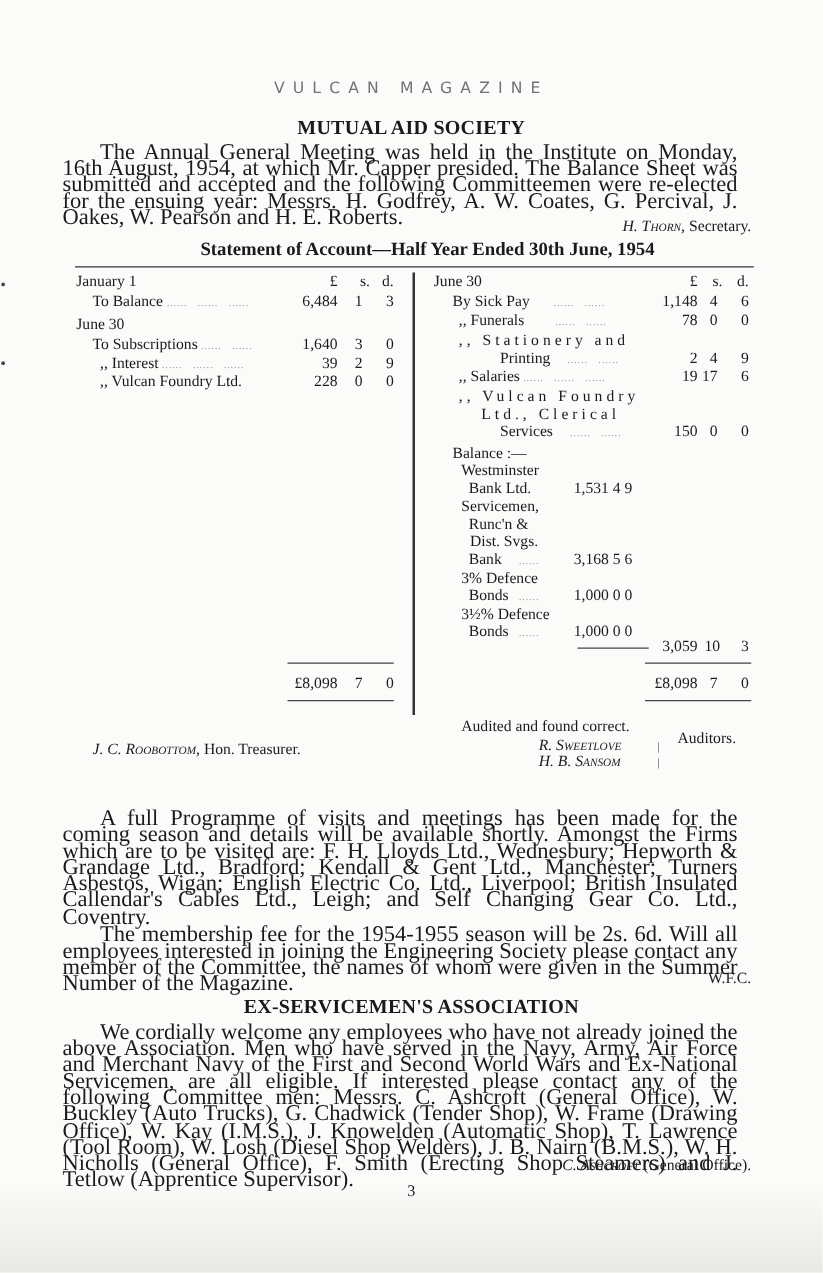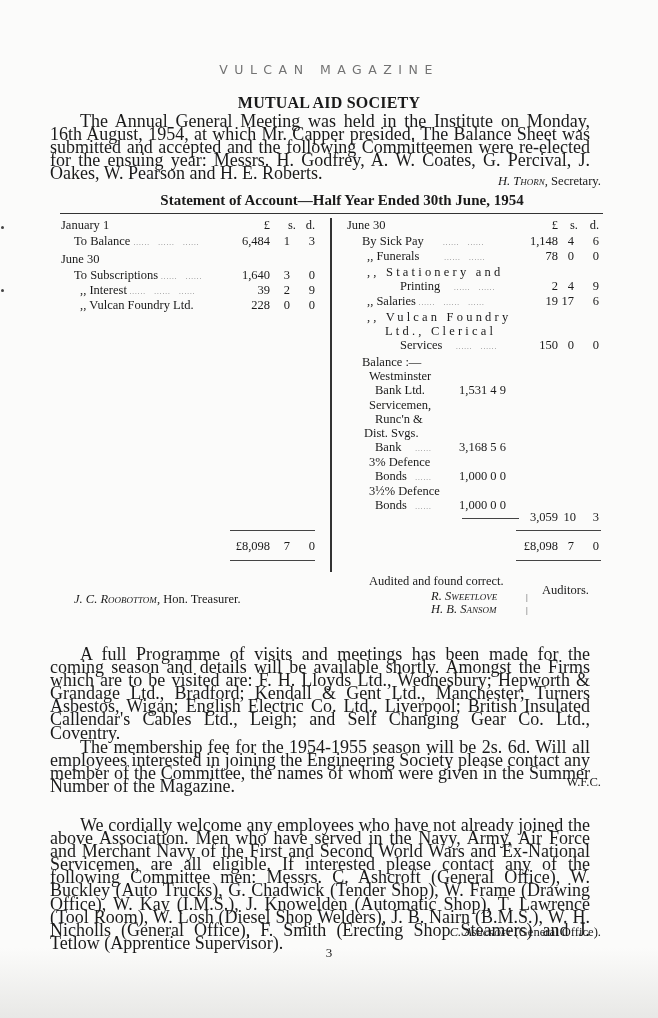--- a/index.html
+++ b/index.html
@@ -139,21 +139,21 @@
     <div class="num" style="left:582px;top:339px;width:17px">0</div>
 
     <div class="row" style="left:362px;top:356px">Balance :—</div>
 
     <div class="row" style="left:369px;top:370px">Westminster</div>
     <div class="row" style="left:375px;top:384px">Bank Ltd.</div>
     <div class="row" style="left:459px;top:384px">1,531 4 9</div>
 
     <div class="row" style="left:369px;top:399px">Servicemen,</div>
     <div class="row" style="left:375px;top:413px">Runc'n &amp;</div>
-    <div class="row" style="left:364px;top:427px">Dist. Svgs.</div>
+    <div class="row" style="left:376px;top:427px">Dist. Svgs.</div>
     <div class="row" style="left:375px;top:441px"><span>Bank</span><span class="dots"> &nbsp; &nbsp; ......</span></div>
     <div class="row" style="left:459px;top:441px">3,168 5 6</div>
 
     <div class="row" style="left:369px;top:456px">3% Defence</div>
     <div class="row" style="left:375px;top:470px"><span>Bonds</span><span class="dots"> &nbsp; ......</span></div>
     <div class="row" style="left:459px;top:470px">1,000 0 0</div>
 
     <div class="row" style="left:369px;top:485px">3½% Defence</div>
     <div class="row" style="left:375px;top:499px"><span>Bonds</span><span class="dots"> &nbsp; ......</span></div>
     <div class="row" style="left:459px;top:499px">1,000 0 0</div>
@@ -178,19 +178,20 @@
     <div class="brace" style="left:526px;top:591px">|<br>|</div>
     <div class="row" style="left:542px;top:584px">Auditors.</div>
   </div>
 
   <div class="para" style="top:648px">
     <span class="indent">A full Programme of visits and meetings has been made for the coming season and details will be available shortly. Amongst the Firms which are to be visited are: F. H. Lloyds Ltd., Wednesbury; Hepworth &amp; Grandage Ltd., Bradford; Kendall &amp; Gent Ltd., Manchester; Turners Asbestos, Wigan; English Electric Co. Ltd., Liverpool; British Insulated Callendar's Cables Ltd., Leigh; and Self Changing Gear Co. Ltd., Coventry.</span>
     <span class="indent" style="margin-top:1px">The membership fee for the 1954-1955 season will be 2s. 6d. Will all employees interested in joining the Engineering Society please contact any member of the Committee, the names of whom were given in the Summer Number of the Magazine.</span>
   </div>
   <div class="sig" style="top:775px">W.F.C.</div>
 
+  <div class="heading" style="top:797px">EX-SERVICEMEN'S ASSOCIATION</div>
   <div class="para" style="top:819px">
     <span class="indent">We cordially welcome any employees who have not already joined the above Association. Men who have served in the Navy, Army, Air Force and Merchant Navy of the First and Second World Wars and Ex-National Servicemen, are all eligible. If interested please contact any of the following Committee men: Messrs. C. Ashcroft (General Office), W. Buckley (Auto Trucks), G. Chadwick (Tender Shop), W. Frame (Drawing Office), W. Kay (I.M.S.), J. Knowelden (Automatic Shop), T. Lawrence (Tool Room), W. Losh (Diesel Shop Welders), J. B. Nairn (B.M.S.), W. H. Nicholls (General Office), F. Smith (Erecting Shop Steamers) and J. Tetlow (Apprentice Supervisor).</span>
   </div>
   <div class="sig" style="top:925px"><span class="sc">C. Ashcroft</span><span> (General Office).</span></div>
 
   <div class="pageno">3</div>
 </div>
 
 </body></html>

